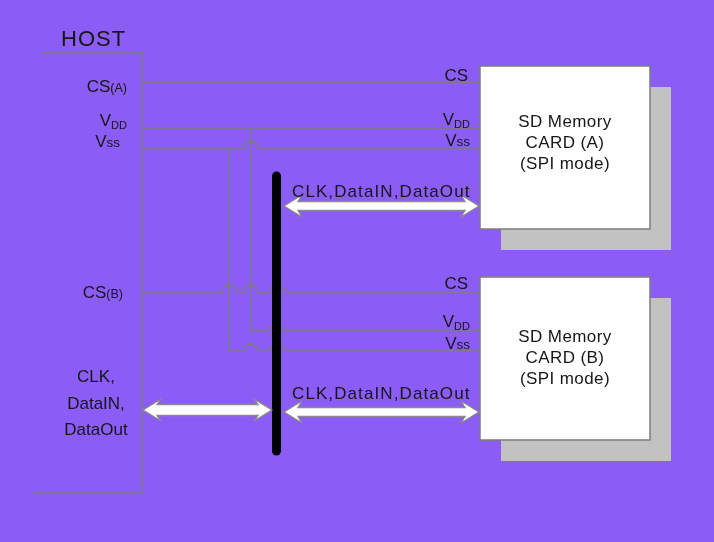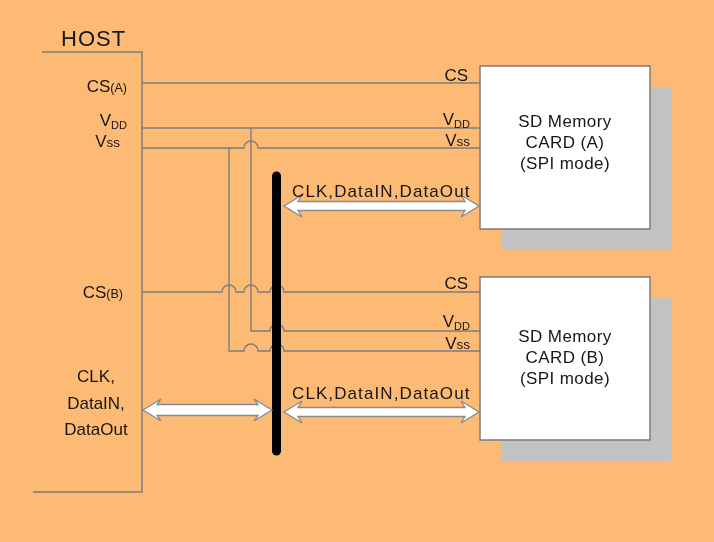--- a/index.html
+++ b/index.html
@@ -1,16 +1,16 @@
 <!DOCTYPE html>
 <html><head>
 <meta charset="utf-8">
 <style>
   html,body{margin:0;padding:0;background:#ffffff;}
-  .stage{position:relative;width:714px;height:542px;background:#fdba74;overflow:hidden;}
+  .stage{position:relative;width:714px;height:542px;background:#8b5cf6;overflow:hidden;}
   svg{display:block;}
   text{font-family:"Liberation Sans","DejaVu Sans",sans-serif;fill:#161616;}
   .lbl{font-size:17px;}
   .lbl-sub{font-size:12.5px;}
   .lbl-subscript{font-size:11px;}
   .lbl-smallcaps{font-size:13.5px;}
   .host-title{font-size:22px;letter-spacing:1px;}
   .busline-label{font-size:17px;letter-spacing:1.1px;}
   .card-text{font-size:17px;letter-spacing:0.4px;}
 </style>

